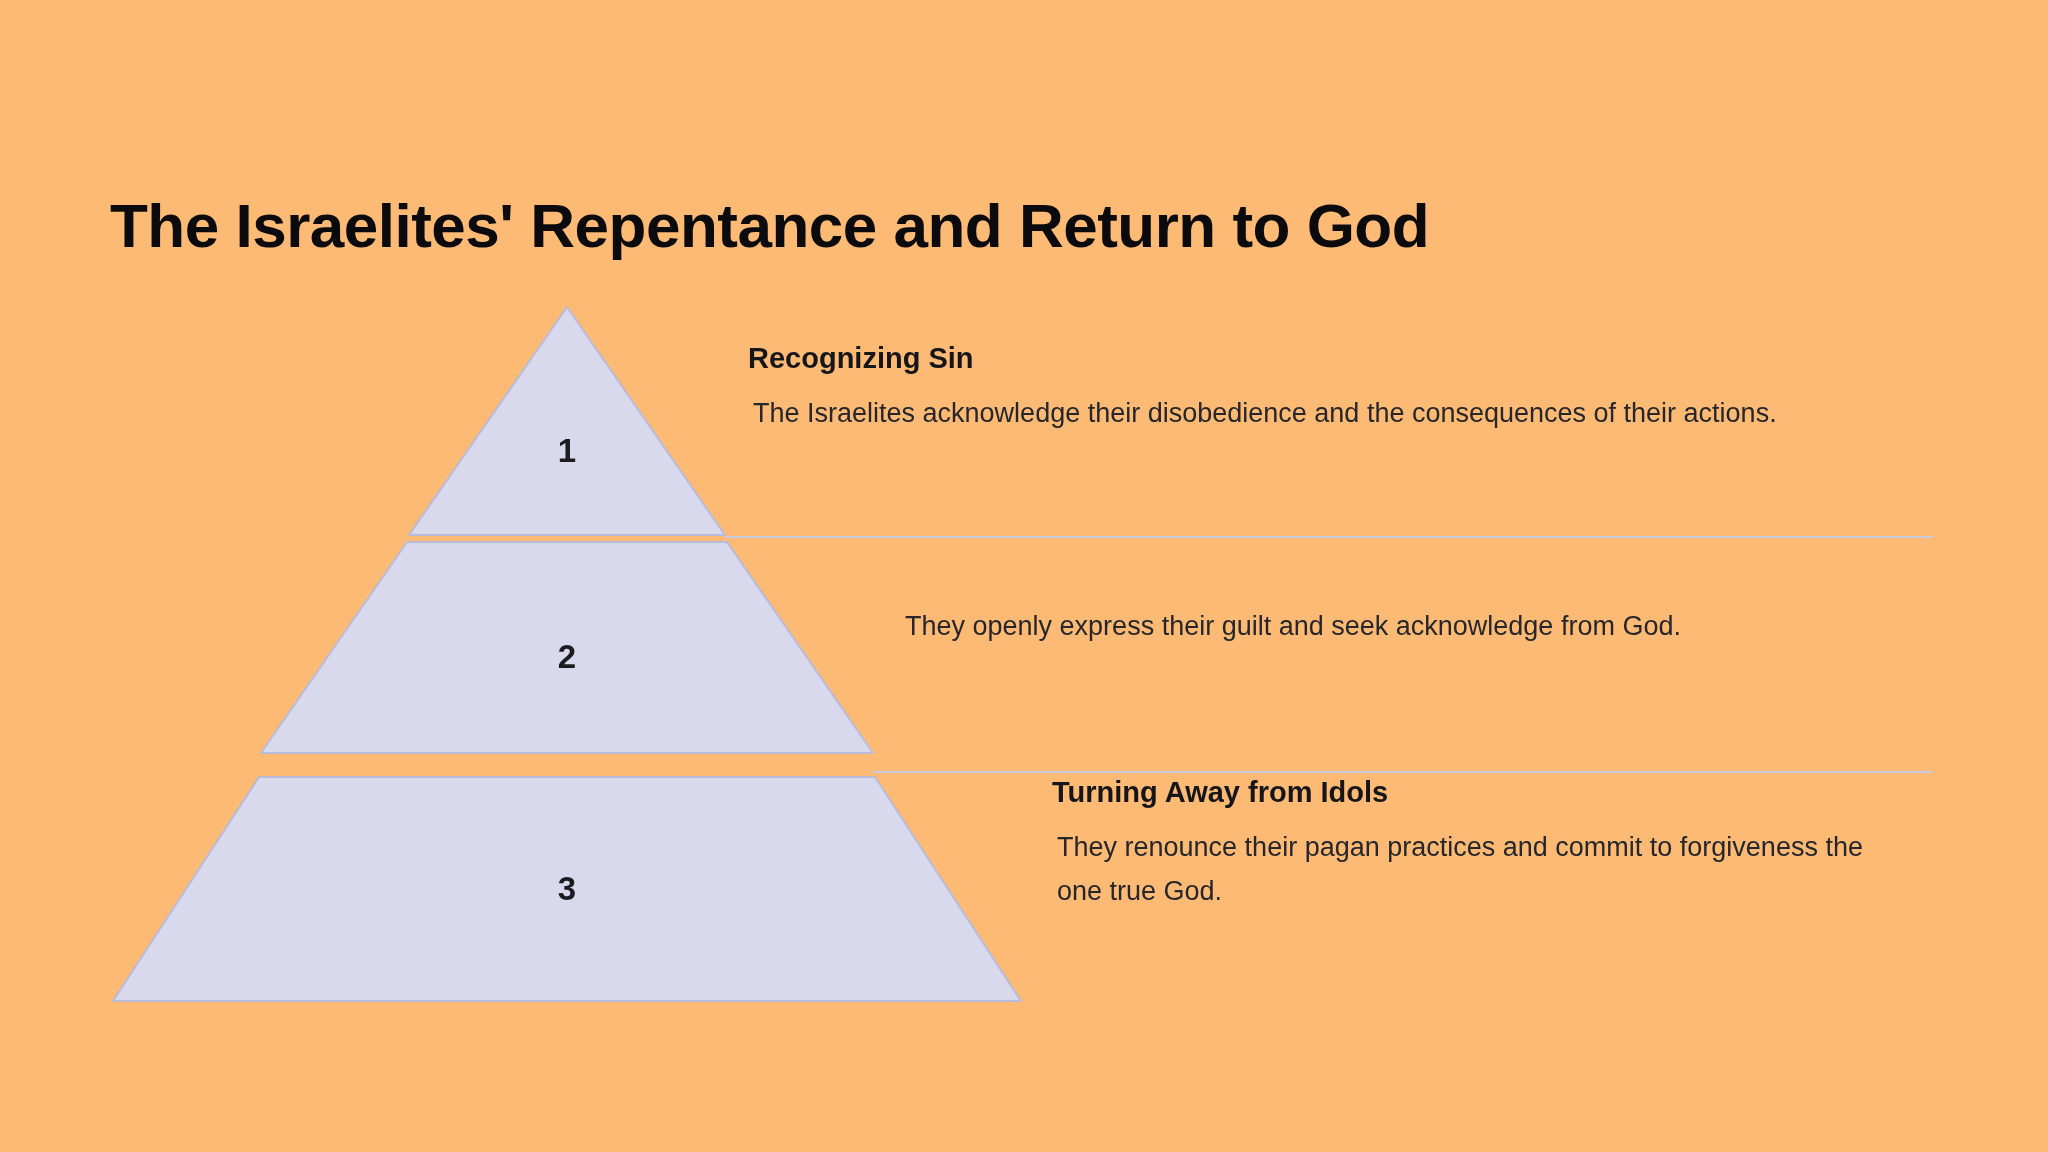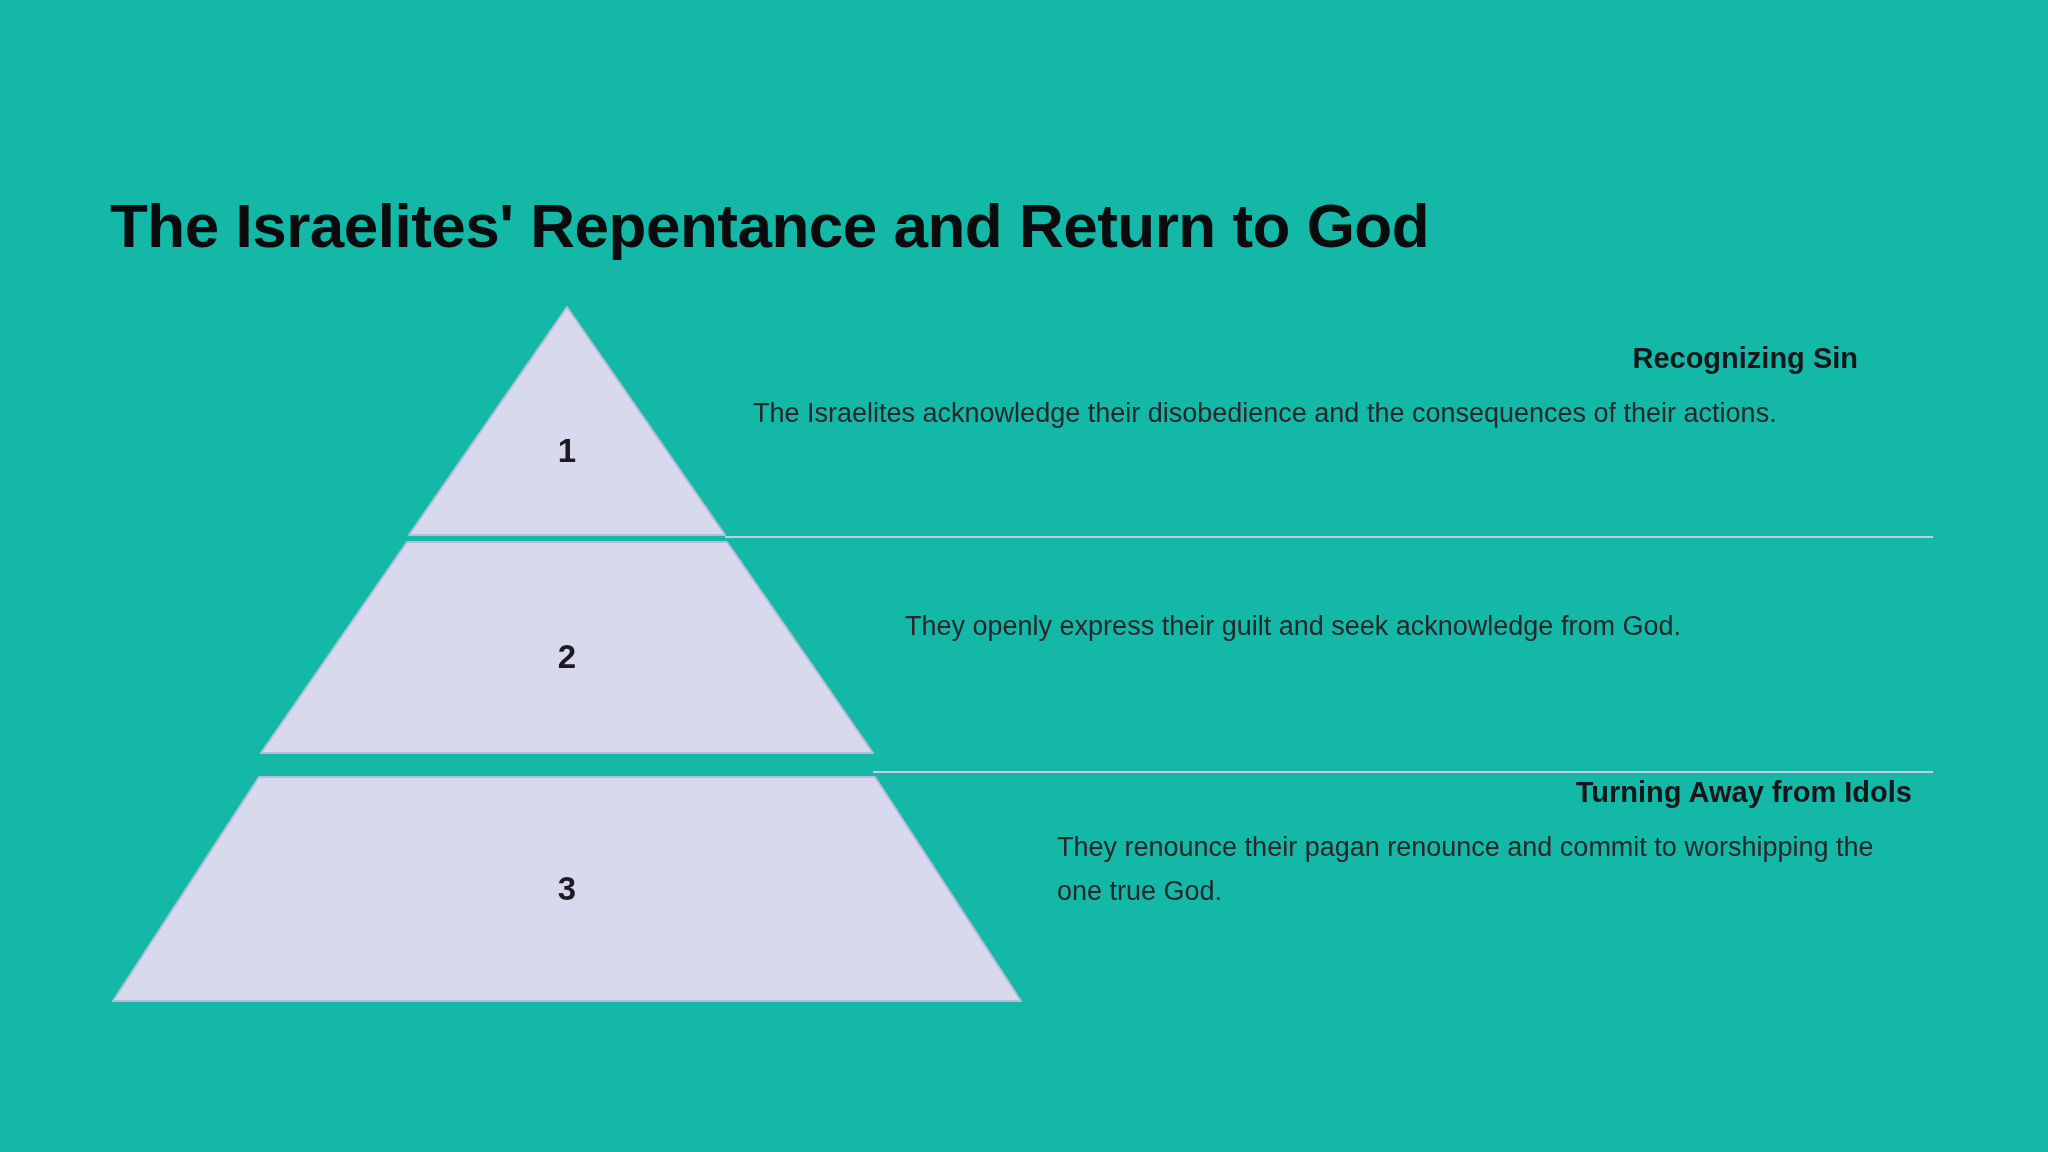--- a/index.html
+++ b/index.html
@@ -8,21 +8,21 @@
     background: #ffffff;
   }
   body {
     font-family: "Liberation Sans", sans-serif;
     -webkit-font-smoothing: antialiased;
   }
   #canvas {
     position: relative;
     width: 2048px;
     height: 1152px;
-    background: #14b8a6;
+    background: #fdba74;
     overflow: hidden;
   }
 
   
   #page-title {
     position: absolute;
     left: 110px;
     top: 150px;
     font-size: 62px;
     font-weight: 700;
@@ -61,21 +61,20 @@
   
   .tier-content {
     position: absolute;
   }
   .tier-heading {
     font-size: 29px;
     font-weight: 700;
     color: #16161a;
     line-height: 1.25;
     margin: 0 0 16px 0;
-    text-align: right;
   }
   .tier-desc {
     font-size: 27px;
     font-weight: 400;
     color: #26262b;
     line-height: 1.62;
     margin: 5px;
   }
 
   #tier-content-1 { left: 748px; top: 340px; width: 1110px; }
@@ -118,16 +117,16 @@
     <p class="tier-heading">Recognizing Sin</p>
     <p class="tier-desc">The Israelites acknowledge their disobedience and the consequences of their actions.</p>
   </div>
 
   <div class="tier-content" id="tier-content-2">
     <p class="tier-desc">They openly express their guilt and seek acknowledge from God.</p>
   </div>
 
   <div class="tier-content" id="tier-content-3">
     <p class="tier-heading">Turning Away from Idols</p>
-    <p class="tier-desc">They renounce their pagan renounce and commit to worshipping the one true God.</p>
+    <p class="tier-desc">They renounce their pagan practices and commit to forgiveness the one true God.</p>
   </div>
 
 </div>
 
 </body></html>

